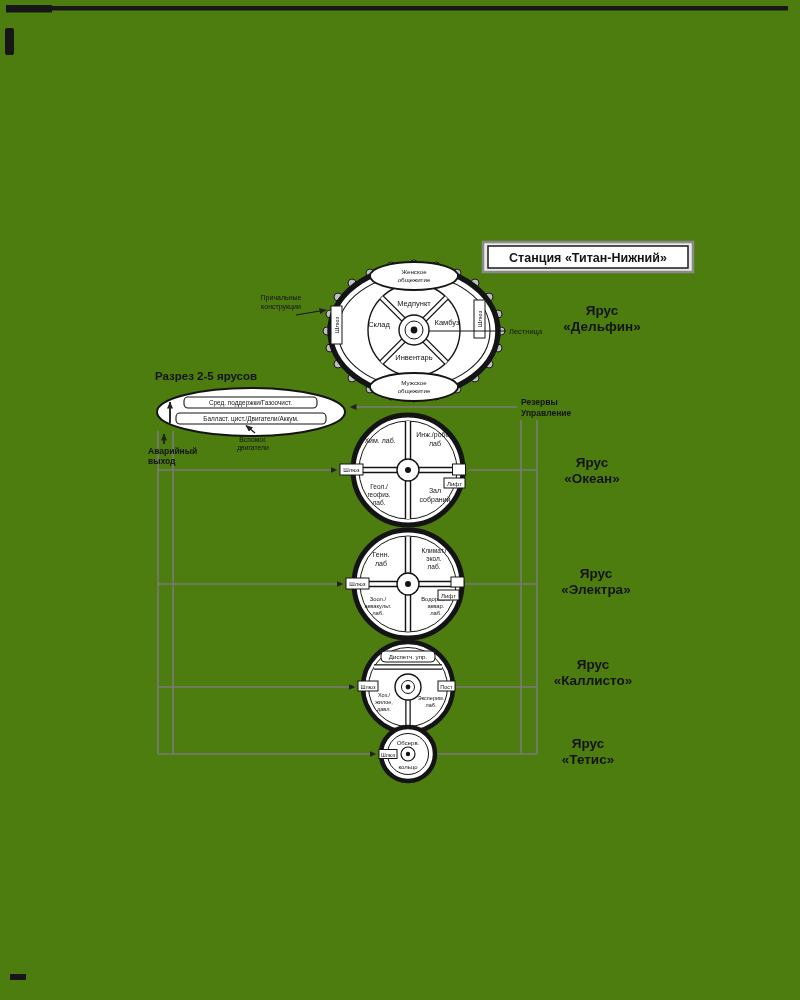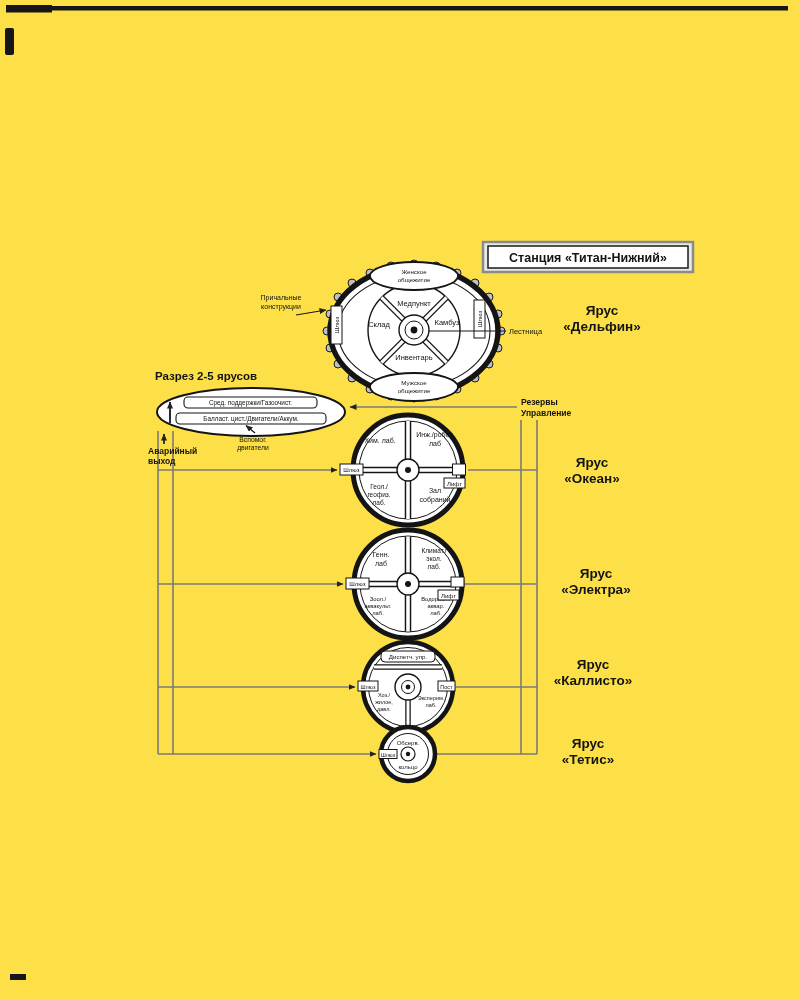--- a/index.html
+++ b/index.html
@@ -1,16 +1,16 @@
 <!DOCTYPE html>
 <html><head>
 <meta charset="utf-8">
 <style>
   html,body{margin:0;padding:0;background:#ffffff;}
-  #canvas{position:relative;width:800px;height:1000px;background:#fde047;overflow:hidden;}
+  #canvas{position:relative;width:800px;height:1000px;background:#4d7c0f;overflow:hidden;}
   svg{position:absolute;top:0;left:0;}
   text{font-family:"Liberation Sans","DejaVu Sans",sans-serif;fill:#141414;}
   .bold{font-weight:bold;}
 </style>
 </head>
 <body>
 
 <div id="canvas">
 <svg width="800" height="1000" viewBox="0 0 800 1000">
   <defs>

